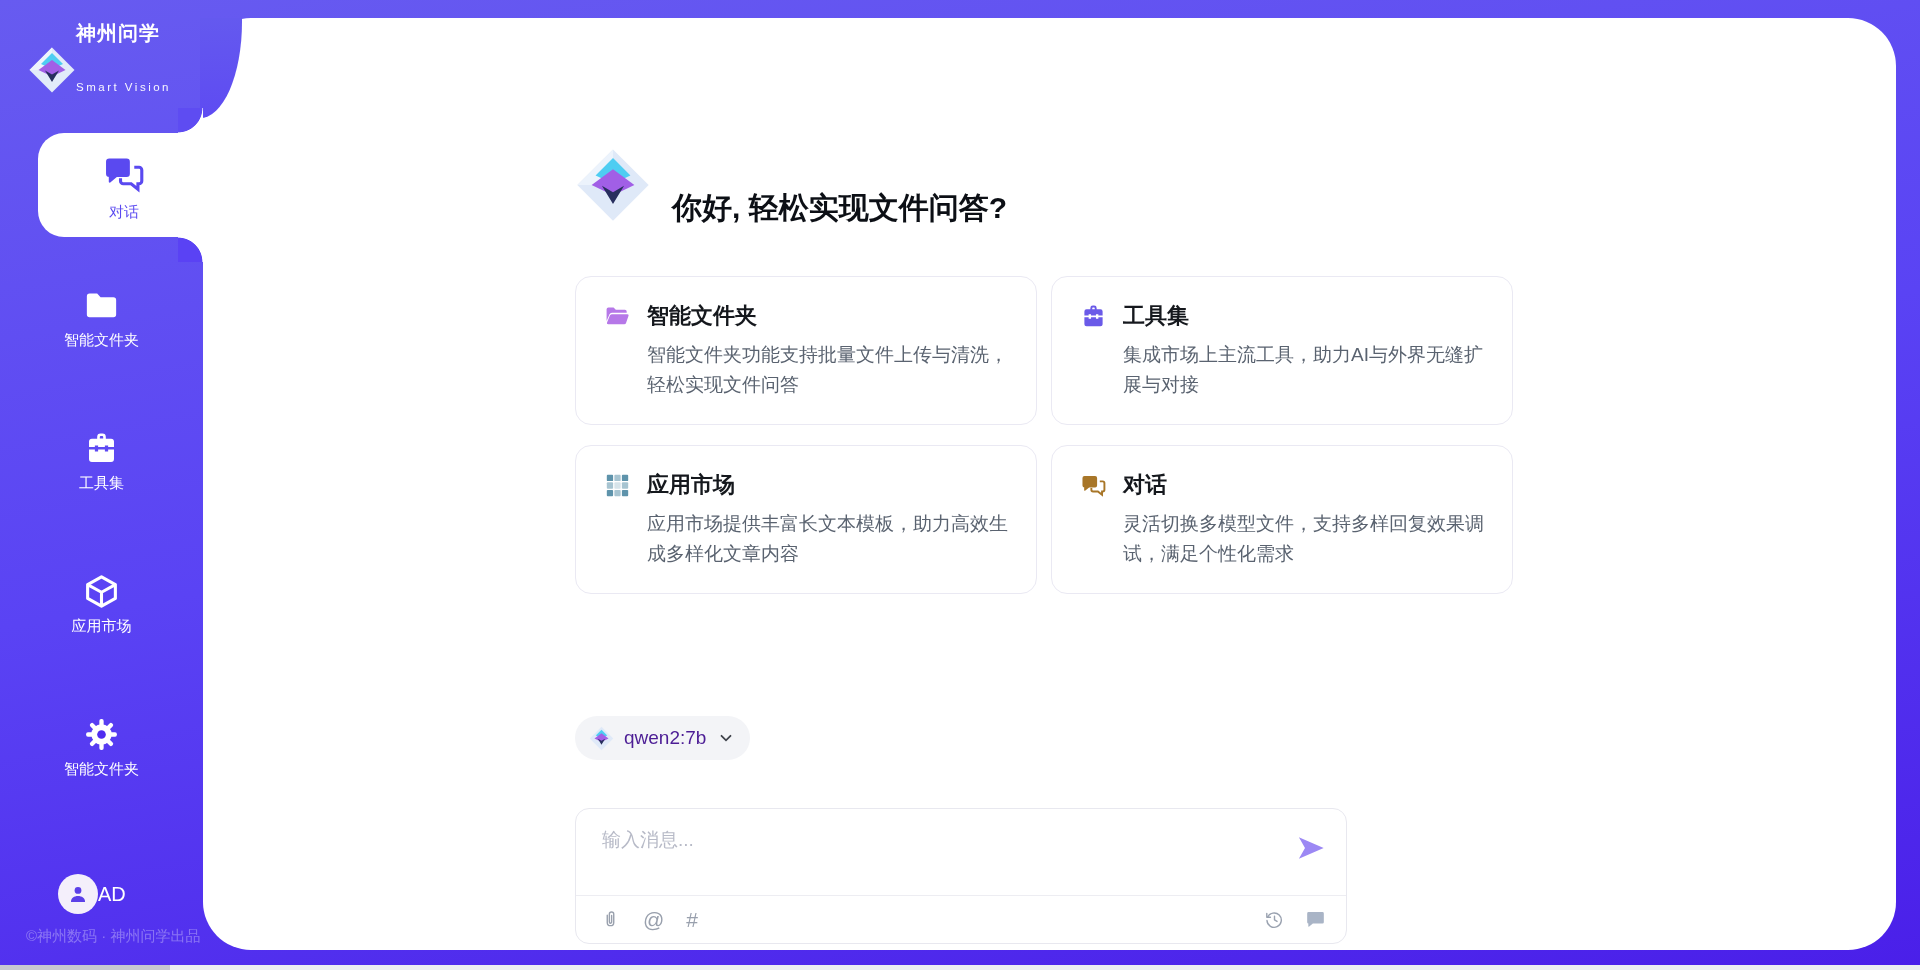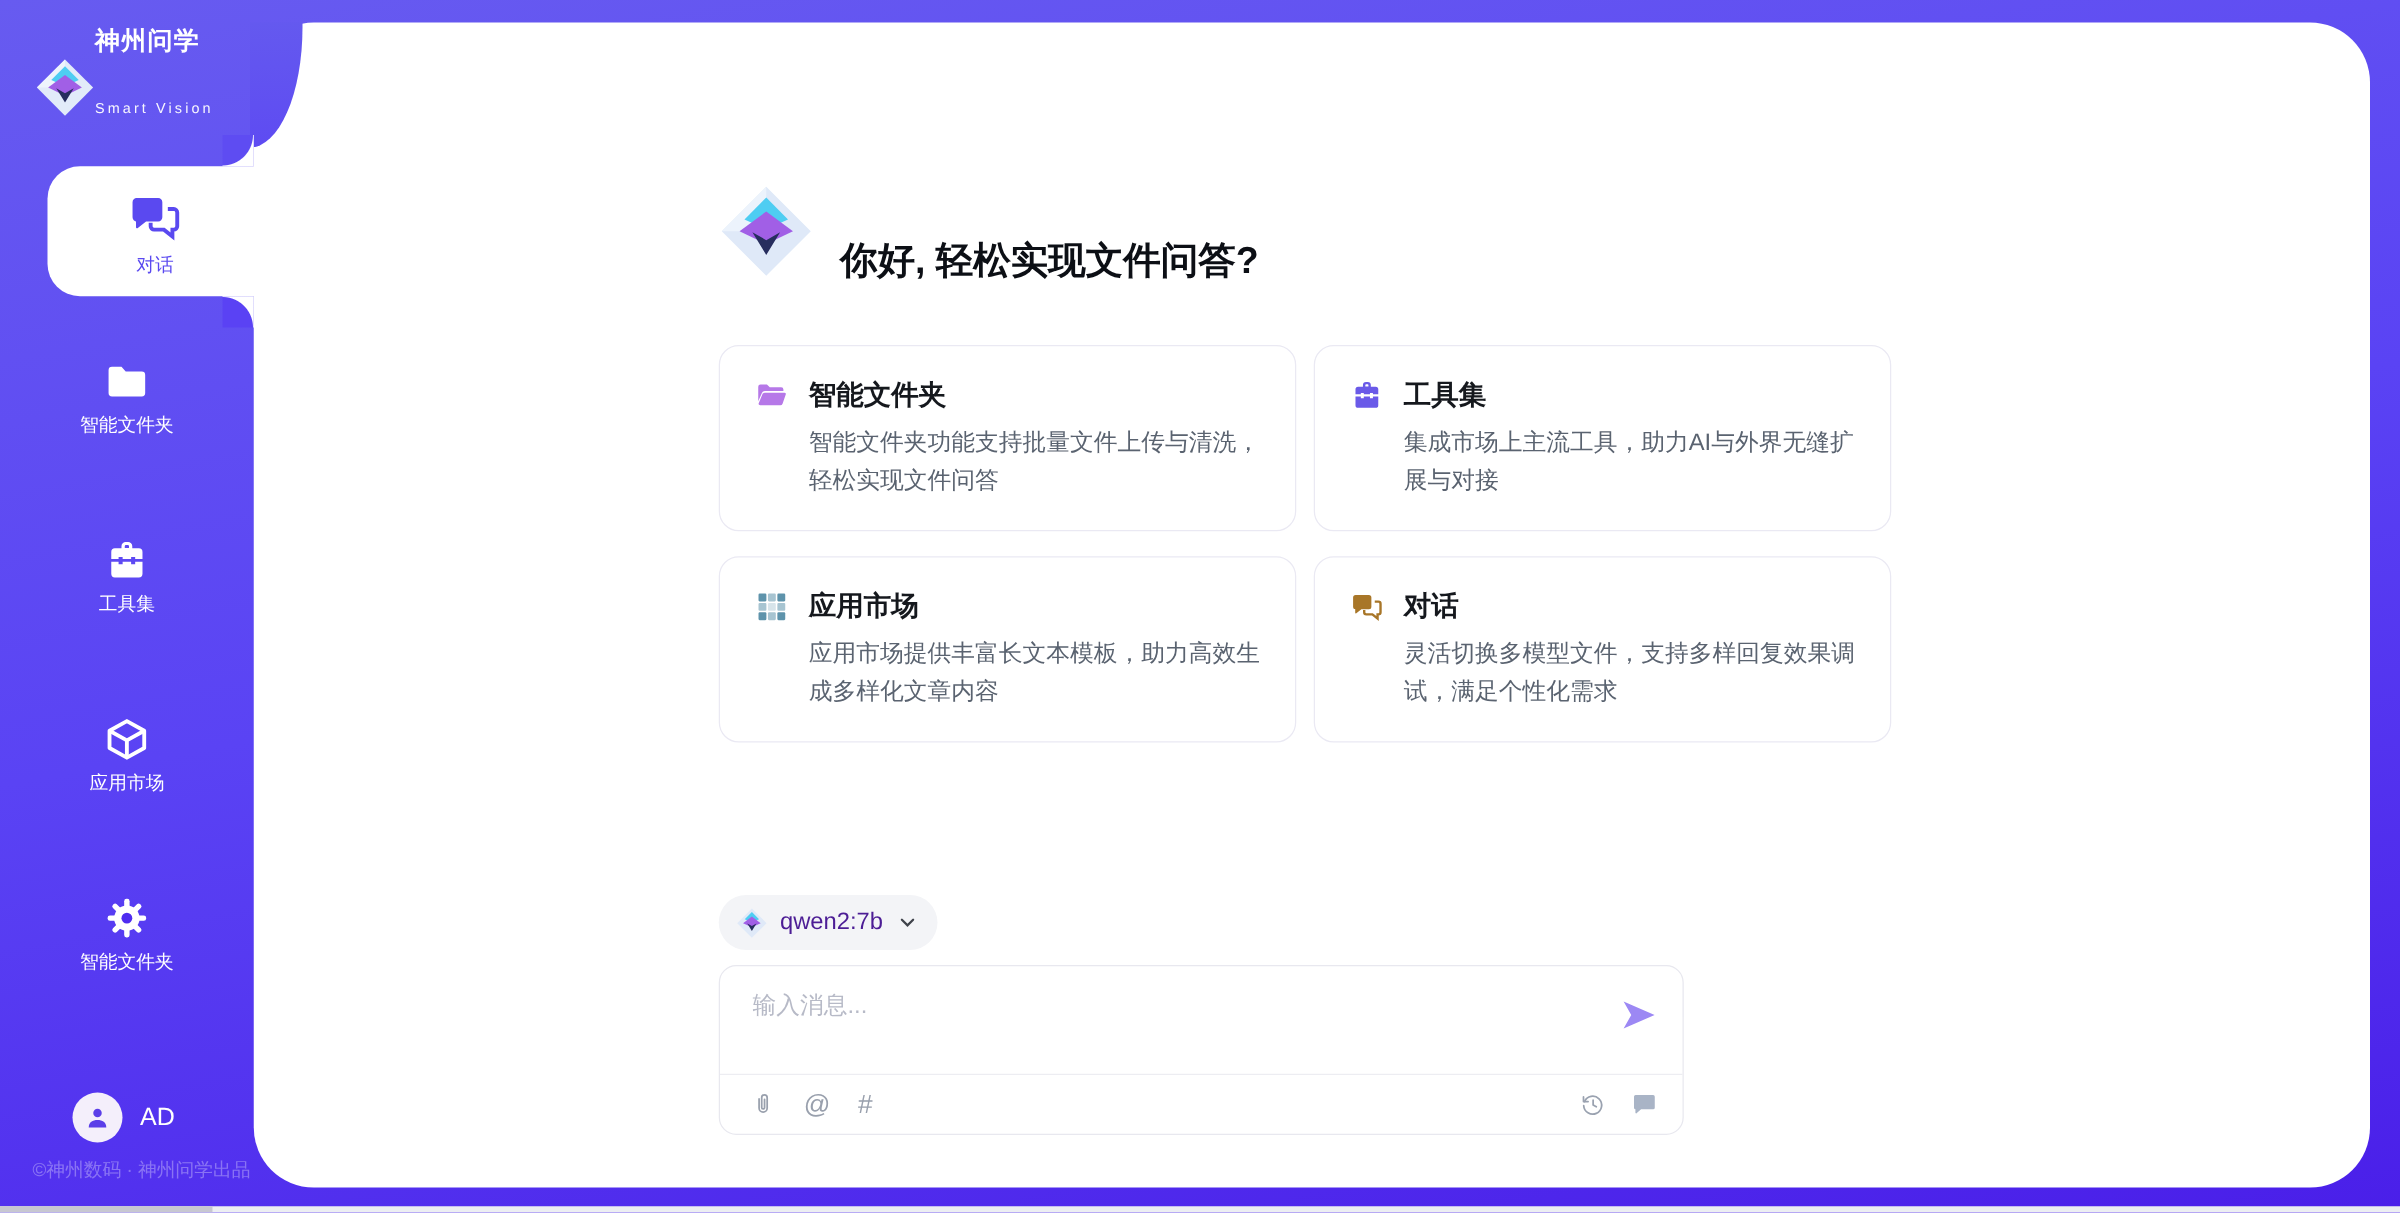--- a/index.html
+++ b/index.html
@@ -45,21 +45,21 @@
   .fillet { position:absolute; width:25px; height:25px; z-index:3; }
   .fillet-top { left:178px; top:108px;
     background:radial-gradient(circle 25px at 0 0,#5e4cf2 0 24px,#fff 24.8px); }
   .fillet-bottom { left:178px; top:237px;
     background:radial-gradient(circle 25px at 0 100%,#5a42f4 0 24px,#fff 24.8px); }
   .nav-chat { left:38px; top:152px; width:172px; color:#5a49f0; z-index:5; }
   .nav-chat svg { width:44px; height:44px; }
   .nav-folders { top:287px; } .nav-tools { top:430px; }
   .nav-market { top:573px; } .nav-settings { top:716px; }
 
-  .user { position:absolute; left:58px; top:874px; display:flex; align-items:center; gap:14px; z-index:4; cursor:pointer; }
+  .user { position:absolute; left:58px; top:874px; display:flex; align-items:center; z-index:4; cursor:pointer; }
   .avatar { width:40px; height:40px; border-radius:50%; background:#f4effb; display:flex; align-items:center; justify-content:center; }
   .avatar svg { width:24px; height:24px; color:#5b3fe8; }
   .user-name { color:#fff; font-size:20px; }
   .side-footer { position:absolute; left:26px; top:927px; font-size:15px; color:rgba(255,255,255,.32); z-index:4; }
 
   
   .hero-logo { position:absolute; left:575px; top:147px; width:76px; height:76px; z-index:2; }
   .greeting { position:absolute; left:672px; top:188px; font-size:30px; font-weight:700; color:#0c0f15; z-index:2; }
 
   
@@ -83,21 +83,21 @@
     position:absolute; left:575px; top:716px; height:44px; padding:0 16px 0 14px;
     background:#f3f4f7; border-radius:22px; display:inline-flex; align-items:center;
     gap:10px; z-index:2; cursor:pointer;
   }
   .model-pill .pill-logo { width:25px; height:25px; }
   .model-name { font-size:19px; color:#4c1d95; }
   .chev { width:16px; height:16px; margin-left:2px; }
 
   
   .composer {
-    position:absolute; left:575px; top:772px; width:772px; height:136px;
+    position:absolute; left:575px; top:808px; width:772px; height:136px;
     border:1px solid #e8e8ef; border-radius:14px; background:#fff; z-index:2;
   }
   .composer textarea {
     position:absolute; left:26px; top:18px; width:850px; height:62px;
     border:none; outline:none; resize:none; font-family:"Liberation Sans",sans-serif;
     font-size:19px; color:#30343c; background:transparent;
   }
   .composer textarea::placeholder { color:#b7bac7; }
   .send-btn { position:absolute; right:20px; top:24px; width:30px; height:30px;
     border:none; background:none; cursor:pointer; color:#9c88f4; padding:0; }

